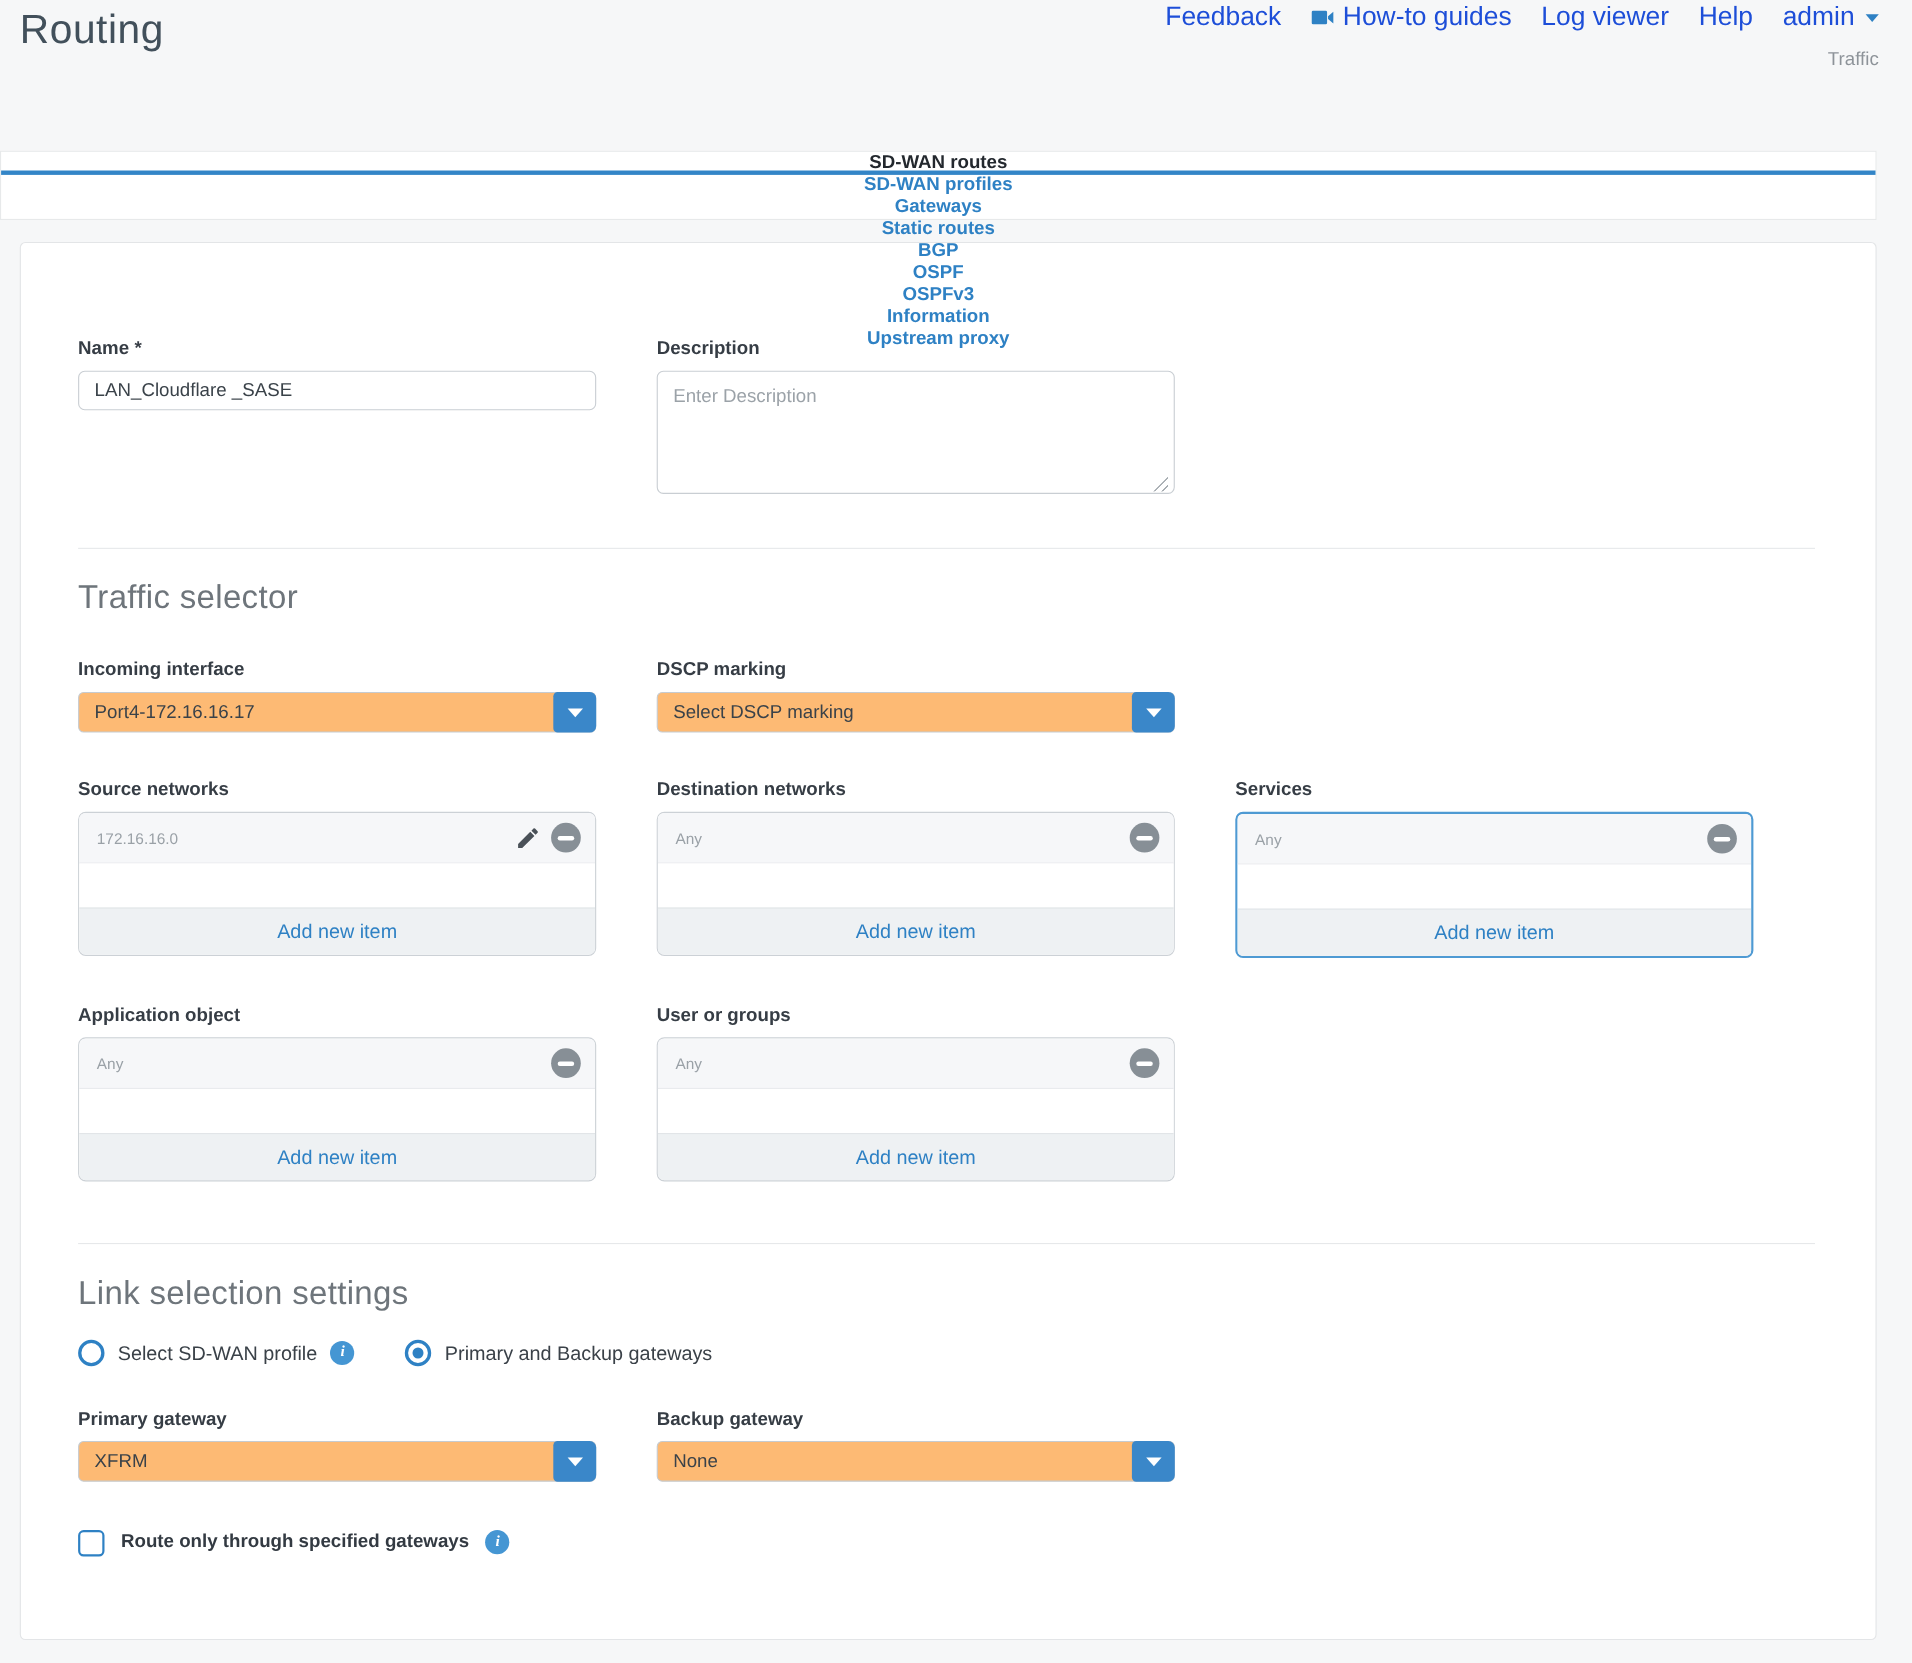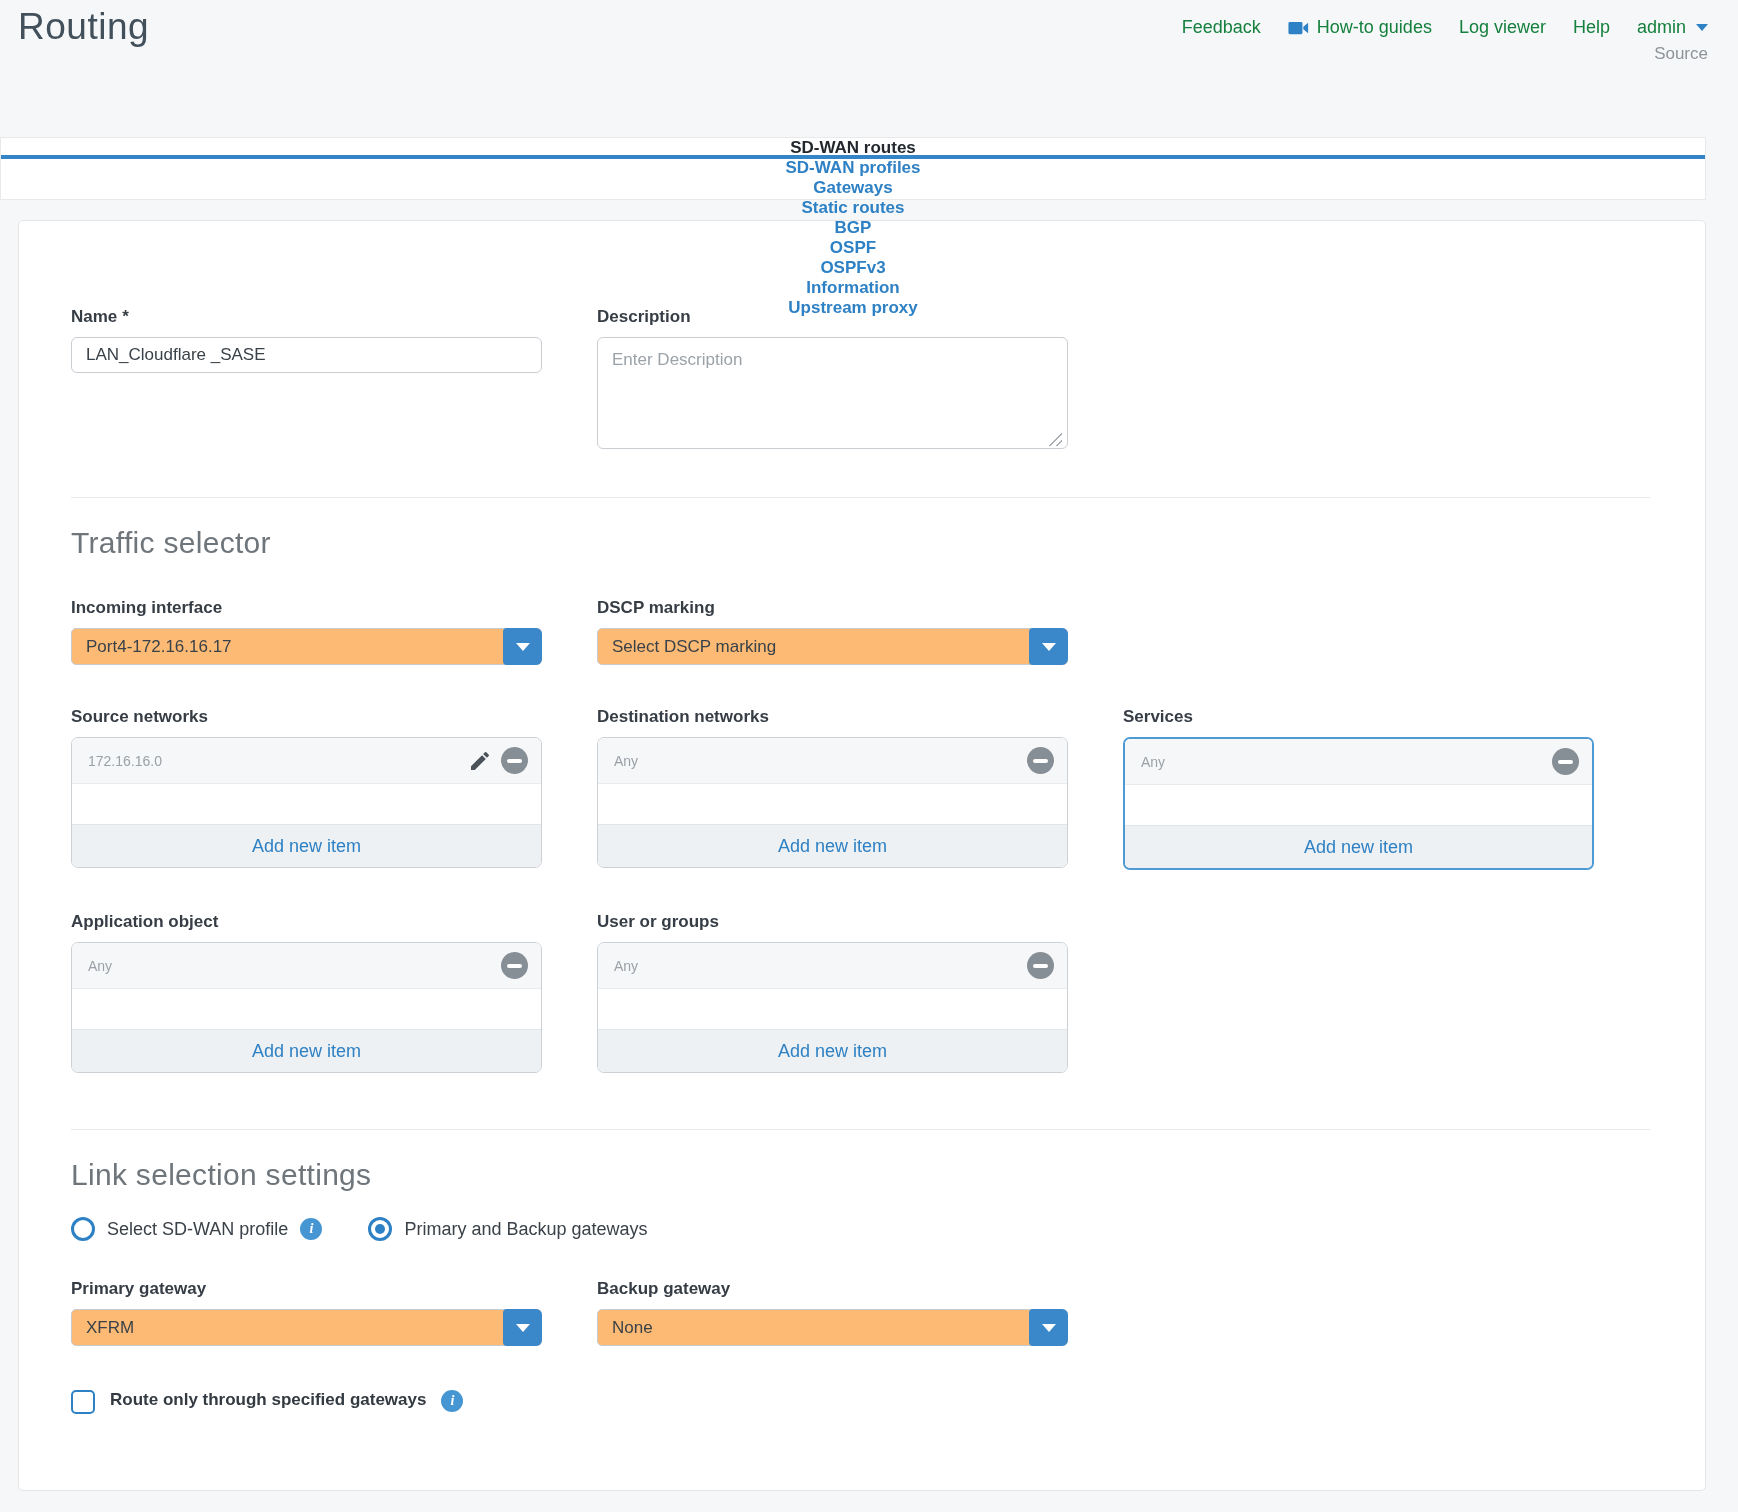--- a/index.html
+++ b/index.html
@@ -11,23 +11,23 @@
     color:#3a4249;
     overflow:hidden;
   }
   
   .header { position:relative; height:137px; }
   .page-title {
     position:absolute; left:18px; top:6px;
     font-size:37px; font-weight:400; color:#42505b; margin:0; letter-spacing:.5px;
   }
   .top-links {
-    position:absolute; top:17px; right:30px;
+    position:absolute; top:2px; right:30px;
     display:flex; align-items:center; gap:27px;
-    font-size:18px; color:#15803d;
+    font-size:24px; color:#1d4ed8;
   }
   .top-link { display:flex; align-items:center; gap:8px; cursor:pointer; white-space:nowrap; }
   .cam-icon svg { display:block; }
   .caret-down {
     width:0; height:0; border-left:6px solid transparent; border-right:6px solid transparent;
     border-top:7px solid #2e81c4; margin-left:2px;
   }
   .brand { position:absolute; top:44px; right:30px; font-size:17px; color:#8d9399; }
 
   
@@ -161,21 +161,21 @@
       <span>Log viewer</span>
     </span>
     <span class="top-link">
       <span>Help</span>
     </span>
     <span class="top-link">
       <span>admin</span>
       <span class="caret-down"></span>
     </span>
   </div>
-  <div class="brand">Source</div>
+  <div class="brand">Traffic</div>
 </div>
 
 <div class="tabbar">
   <div class="tabs">
     <div class="tab active">
         <span>SD-WAN routes</span>
       </div>
     <div class="tab">
         <span>SD-WAN profiles</span>
       </div>

